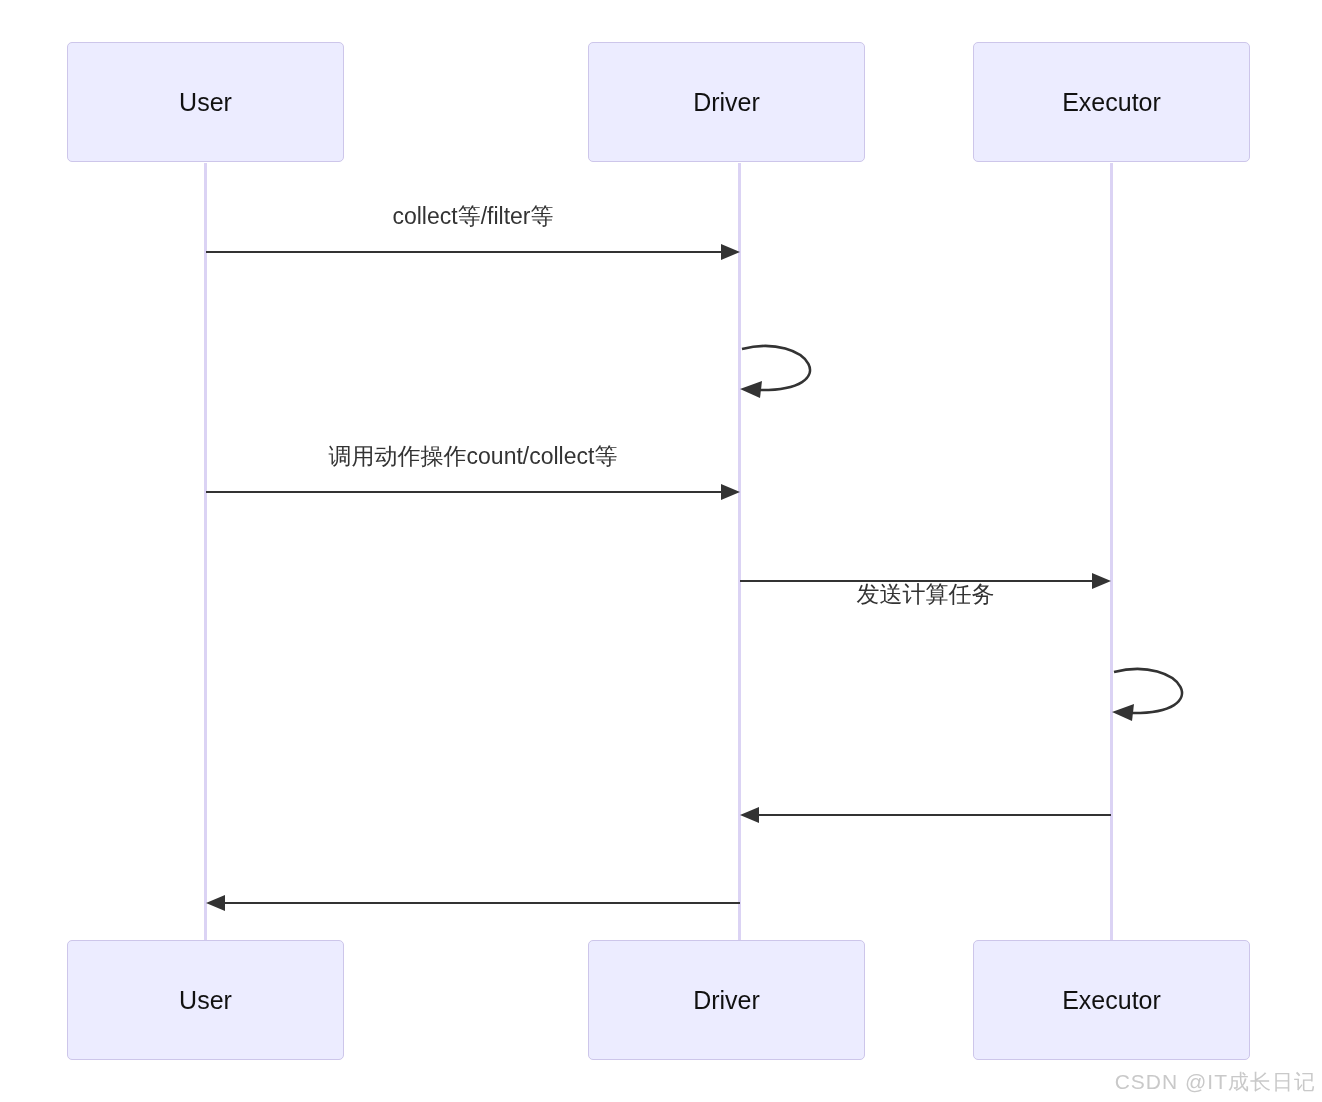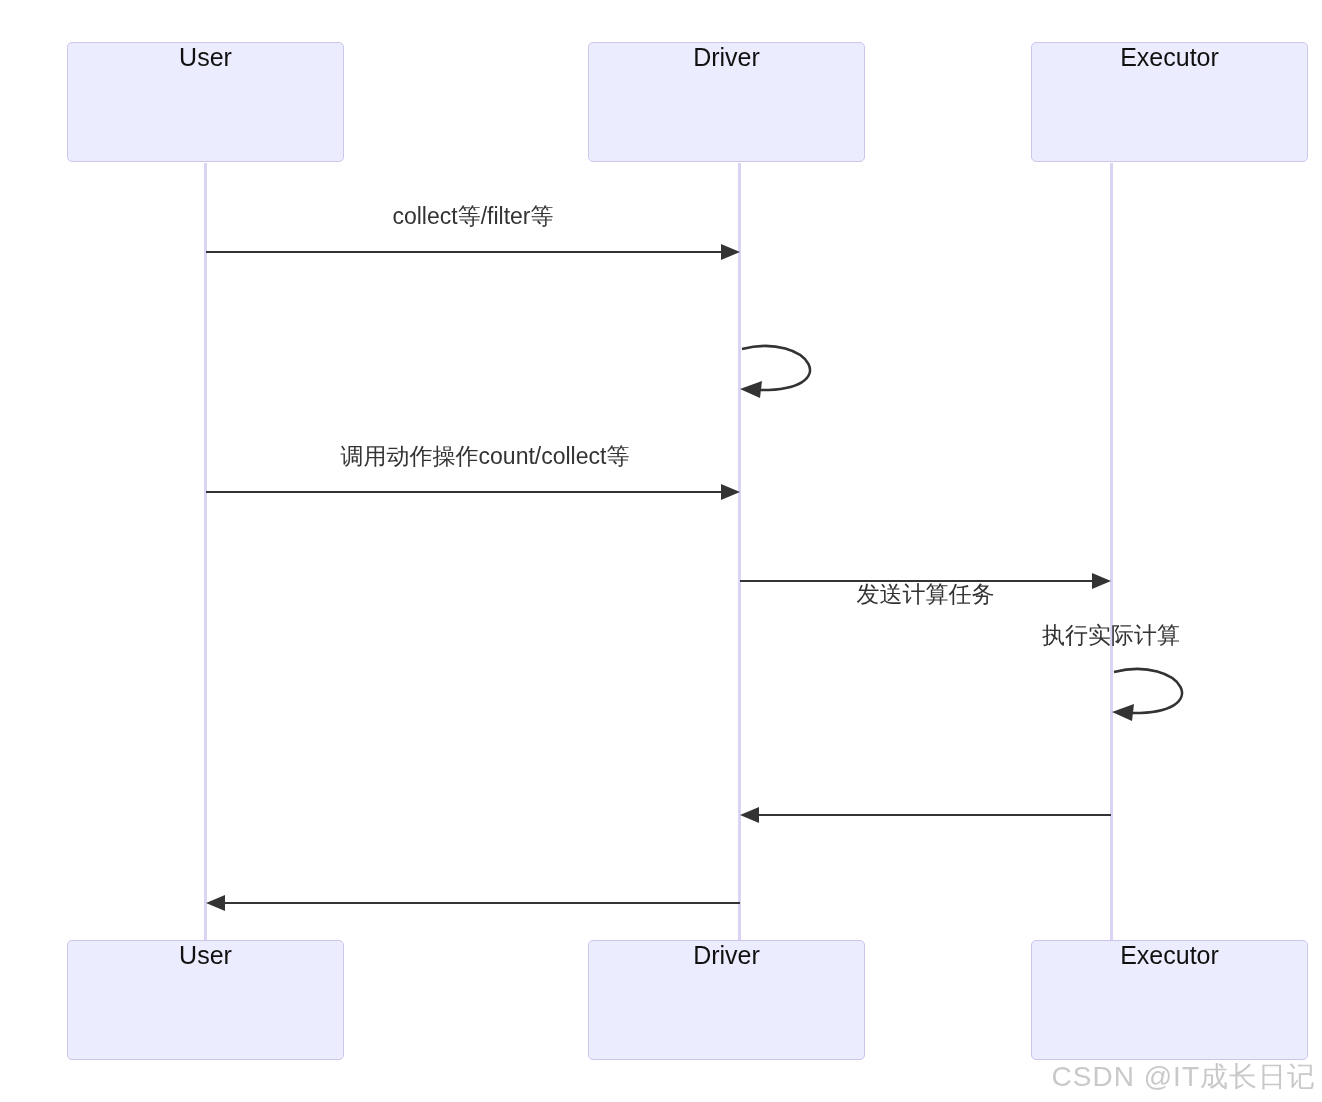--- a/index.html
+++ b/index.html
@@ -17,31 +17,31 @@
   }
   
   .actor {
     position: absolute;
     width: 277px;
     height: 120px;
     background: #ECECFF;
     border: 1px solid #CDC6EA;
     border-radius: 5px;
     display: flex;
-    align-items: flex-start;
+    align-items: center;
     justify-content: center;
     box-sizing: border-box;
     font-size: 25px;
     color: #111111;
   }
   .row-top    { top: 42px; }
   .row-bottom { top: 940px; }
   .col-user   { left: 67px; }
   .col-driver { left: 588px; }
-  .col-exec   { left: 1031px; }
+  .col-exec   { left: 973px; }
 
   
   .lifeline {
     position: absolute;
     top: 163px;
     height: 777px;
     width: 3px;
     background: #DBD3F4;
   }
   .ll-user   { left: 204px; }
@@ -88,21 +88,21 @@
     height: 62px;
   }
   .loop-driver { left: 739px; top: 340px; }
   .loop-exec   { left: 1111px; top: 663px; }
 
   
   .watermark {
     position: absolute;
     right: 6px;
     bottom: 6px;
-    font-size: 28px;
+    font-size: 21px;
     color: #C9C9C9;
     letter-spacing: 1px;
     white-space: nowrap;
   }
 </style>
 </head>
 <body>
 
 <div class="stage">
 
@@ -124,33 +124,32 @@
   <div class="arrow right" style="left:206px; top:244px; width:534px;">
     <div class="shaft"></div>
     <div class="head"></div>
   </div>
 
   <svg class="selfloop loop-driver" viewBox="0 0 100 62">
     <path d="M 3,9 C 70,-8 108,52 18,50" fill="none" stroke="#333333" stroke-width="2.6"></path>
     <polygon points="1,49 23,41 21,58" fill="#333333"></polygon>
   </svg>
 
-  <div class="msg-label" style="left:218px; width:534px; top:441px;">调用动作操作count/collect等</div>
+  <div class="msg-label" style="left:206px; width:534px; top:441px;">调用动作操作count/collect等</div>
   <div class="arrow right" style="left:206px; top:484px; width:534px;">
     <div class="shaft"></div>
     <div class="head"></div>
   </div>
 
   <div class="msg-label" style="left:740px; width:371px; top:531px;margin-top:48px;">发送计算任务</div>
   <div class="arrow right" style="left:740px; top:573px; width:371px;">
     <div class="shaft"></div>
     <div class="head"></div>
   </div>
 
-  <div class="msg-label" style="left:961px; width:300px; top:620px;">执行实际计算</div>
   <svg class="selfloop loop-exec" viewBox="0 0 100 62">
     <path d="M 3,9 C 70,-8 108,52 18,50" fill="none" stroke="#333333" stroke-width="2.6"></path>
     <polygon points="1,49 23,41 21,58" fill="#333333"></polygon>
   </svg>
 
   <div class="arrow left" style="left:740px; top:807px; width:371px;">
     <div class="shaft"></div>
     <div class="head"></div>
   </div>
 

